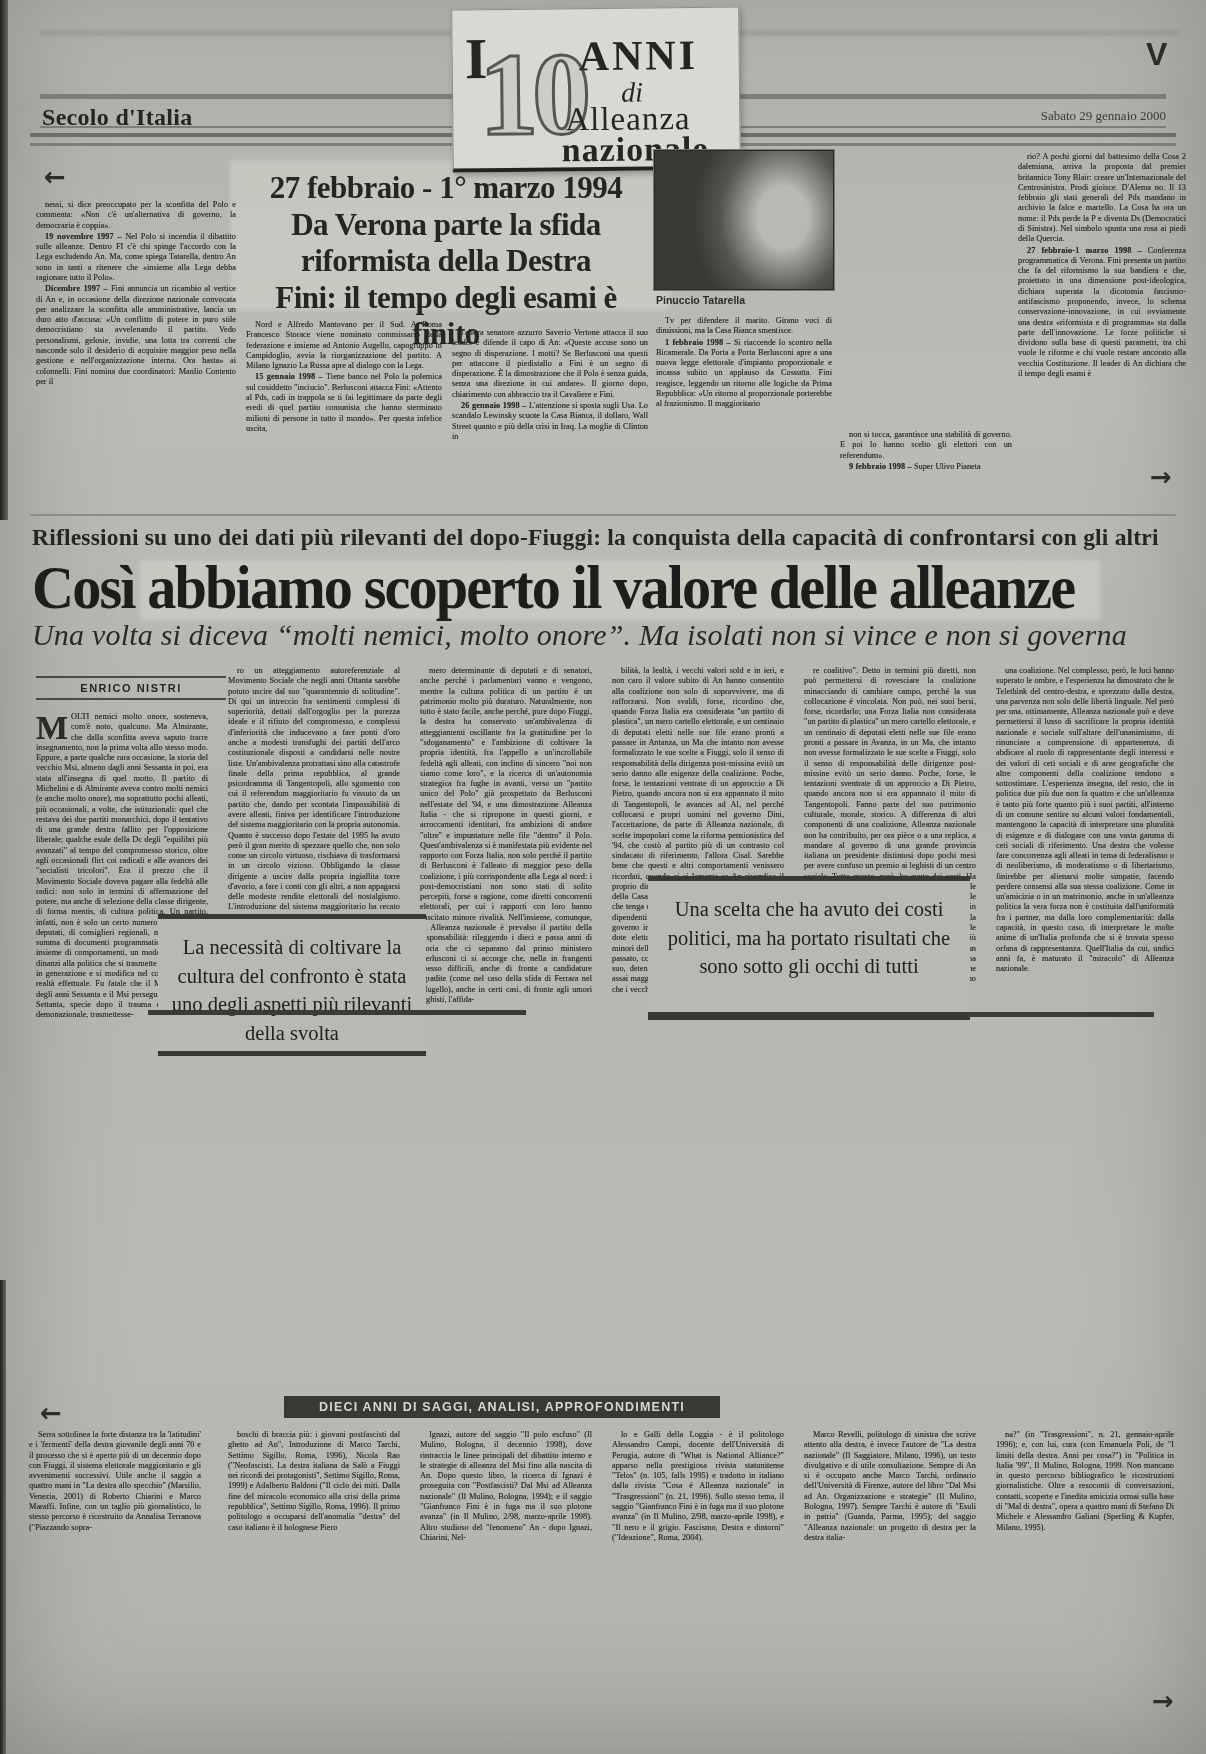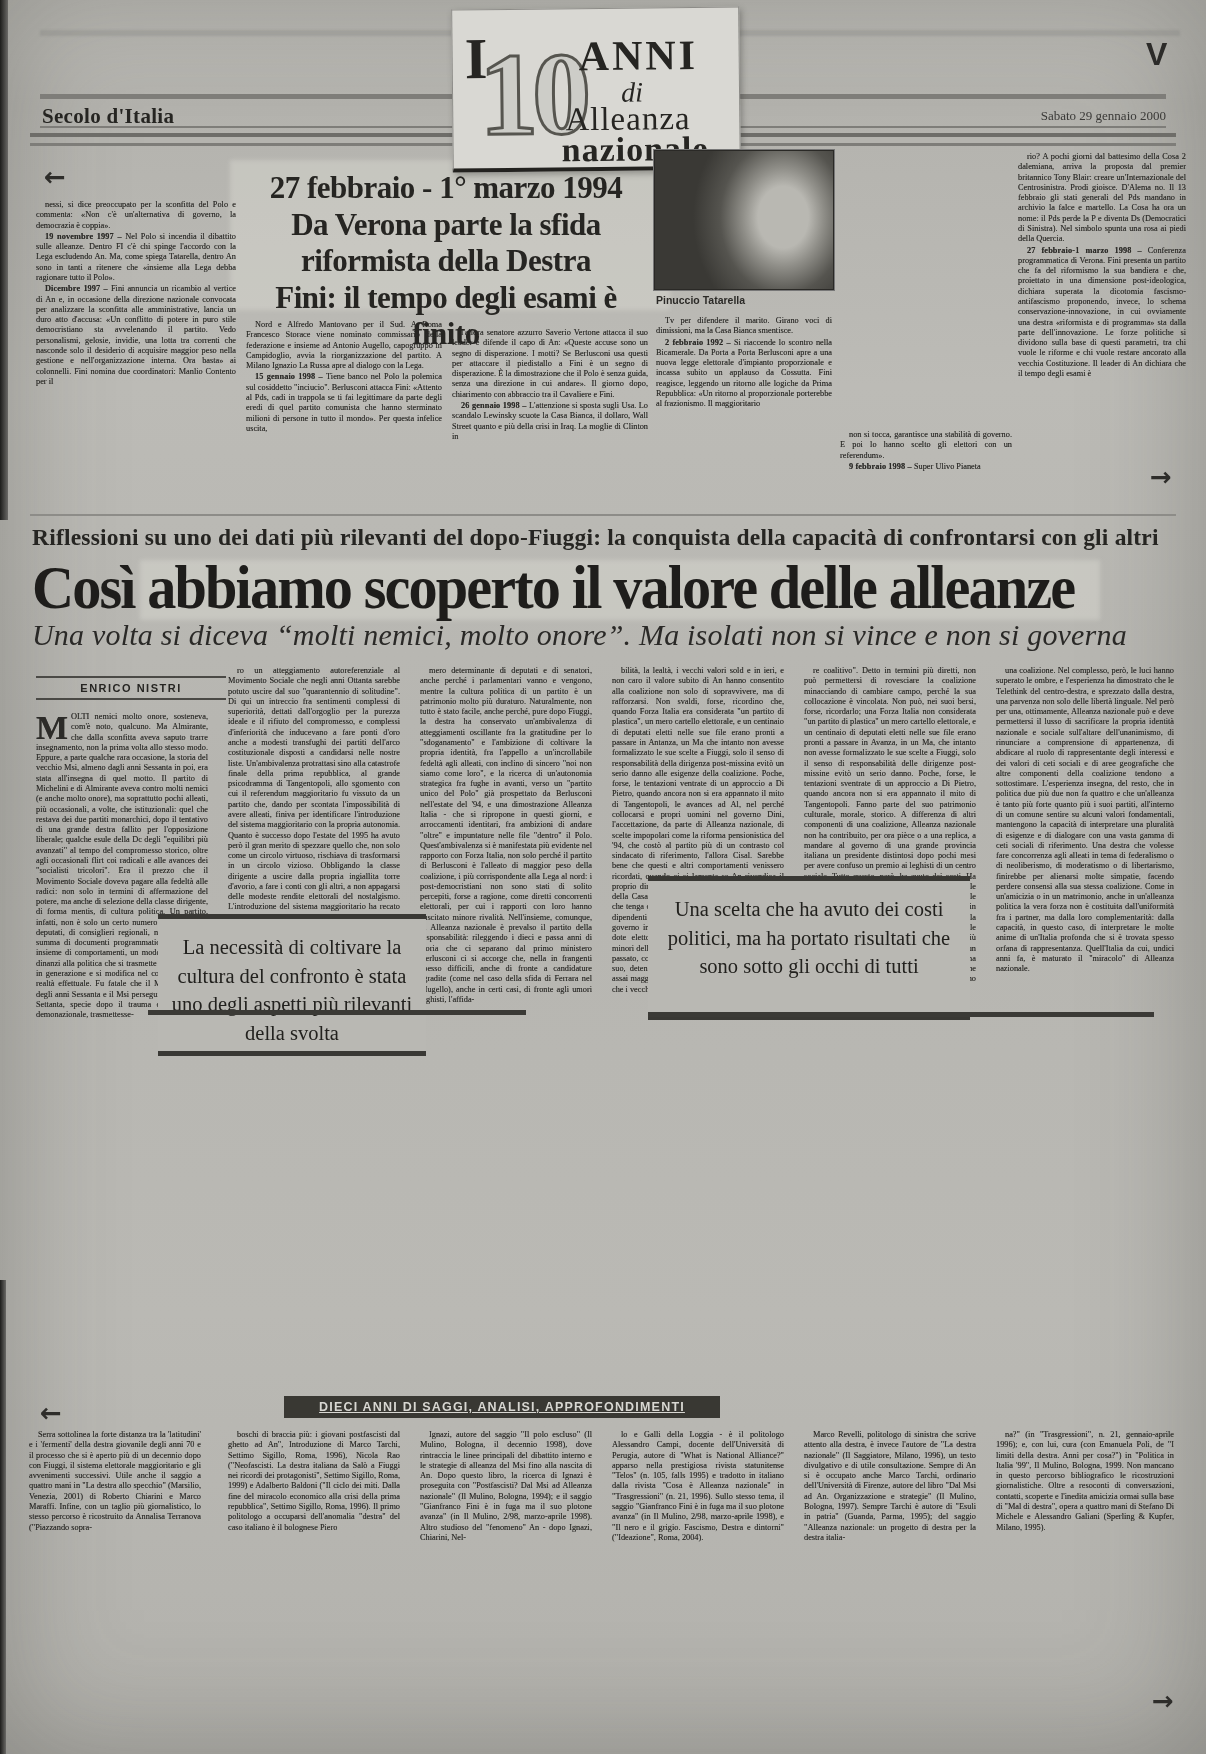--- a/index.html
+++ b/index.html
@@ -6,21 +6,21 @@
   #sheet{
     position:relative;width:1206px;height:1754px;overflow:hidden;
     background:linear-gradient(180deg,#c0bfba 0,#b4b3ae 6%,#bcbbb6 22%,#b6b5b0 45%,#bab9b4 75%,#b2b1ac 100%);
     font-family:"Liberation Serif", serif;color:#262522;
     box-shadow:inset 0 0 120px rgba(60,60,55,.35);
   }
   .abs{position:absolute;}
   .rule{background:#7e7d79;}
   .edge{background:linear-gradient(90deg,#1d1d1b,#6a6966);}
   
-  .masthead{font-weight:bold;font-size:21px;letter-spacing:.3px;}
+  .masthead{font-weight:bold;font-size:24px;letter-spacing:.3px;}
   .dateline{font-size:13px;color:#3a3937;}
   .pagemark{font-family:"Liberation Sans",sans-serif;font-weight:bold;font-size:32px;color:#2c2b29;}
   .logo{background:#d9d8d3;border:1px solid #8d8c88;box-shadow:2px 3px 6px rgba(40,40,38,.35);transform:rotate(-.6deg);border-bottom:4px solid #23221f;}
   .logo .big10{font-size:118px;font-weight:bold;color:rgba(0,0,0,.05);-webkit-text-stroke:3px #56554f;letter-spacing:-6px;line-height:1;}
   .logo .lI{font-size:58px;font-weight:bold;line-height:1;}
   .logo .anni{font-size:42px;font-weight:bold;letter-spacing:3px;line-height:1;}
   .logo .di{font-size:28px;font-style:italic;line-height:1;}
   .logo .al{font-size:33px;line-height:1;letter-spacing:1px;}
   .logo .naz{font-size:34px;font-weight:bold;line-height:1;letter-spacing:1px;}
   
@@ -36,21 +36,21 @@
   .col b{letter-spacing:.1px;}
   .dropcap{float:left;font-size:34px;line-height:.82;font-weight:bold;padding:2px 3px 0 0;}
   .arrow{font-family:"DejaVu Sans",sans-serif;font-size:26px;font-weight:bold;color:#2e2d2a;}
   
   .kicker{font-size:23.5px;font-weight:bold;letter-spacing:.2px;white-space:nowrap;}
   .bighead{font-size:62px;font-weight:bold;letter-spacing:-2px;white-space:nowrap;transform:scaleX(.94);transform-origin:left center;color:#1e1d1b;}
   .subhead{font-size:30px;font-style:italic;letter-spacing:.2px;white-space:nowrap;color:#2a2927;}
   .byline{font-family:"Liberation Sans",sans-serif;font-weight:bold;font-size:11px;letter-spacing:1.5px;text-align:center;border-top:2px solid #4a4945;border-bottom:2px solid #4a4945;padding:4px 0;}
   .pq{background:#b9b8b3;border-top:5px solid #39383441;border-top:5px solid #393834;border-bottom:5px solid #393834;text-align:center;font-size:20.5px;line-height:1.4;padding:14px 8px 10px;color:#22211e;}
   
-  .banner{background:#393833;color:#d8d7d2;font-family:"Liberation Sans",sans-serif;font-weight:bold;font-size:12.5px;letter-spacing:1.2px;text-align:center;line-height:22px;text-decoration:underline;}
+  .banner{background:#393833;color:#d8d7d2;font-family:"Liberation Sans",sans-serif;font-weight:bold;font-size:12.5px;letter-spacing:1.2px;text-align:center;line-height:22px;}
   .smudge{background:rgba(120,119,114,.25);filter:blur(1px);}
   .lightband{background:rgba(230,229,222,.35);filter:blur(2px);}
 </style>
 </head>
 <body>
 
 <div id="sheet">
 
   <div class="abs edge" style="left:0;top:0;width:8px;height:520px;"></div>
   <div class="abs edge" style="left:0;top:1280px;width:6px;height:474px;"></div>
@@ -96,21 +96,21 @@
   <div class="abs col" style="left:246px;top:320px;width:196px;height:178px;">
       <p>Nord e Alfredo Mantovano per il Sud. A Roma Francesco Storace viene nominato commissario della federazione e insieme ad Antonio Augello, capogruppo in Campidoglio, avvia la riorganizzazione del partito. A Milano Ignazio La Russa apre al dialogo con la Lega.</p>
       <p><b>15 gennaio 1998 – </b>Tiene banco nel Polo la polemica sul cosiddetto "inciucio". Berlusconi attacca Fini: «Attento al Pds, cadi in trappola se ti fai legittimare da parte degli eredi di quel partito comunista che hanno sterminato milioni di persone in tutto il mondo». Per questa infelice uscita,</p>
     </div>
   <div class="abs col" style="left:452px;top:328px;width:196px;height:178px;">
       <p>l'allora senatore azzurro Saverio Vertone attacca il suo leader e difende il capo di An: «Queste accuse sono un segno di disperazione. I motti? Se Berlusconi usa questi per attaccare il piedistallo a Fini è un segno di disperazione. È la dimostrazione che il Polo è senza guida, senza una direzione in cui andare». Il giorno dopo, chiarimento con abbraccio tra il Cavaliere e Fini.</p>
       <p><b>26 gennaio 1998 – </b>L'attenzione si sposta sugli Usa. Lo scandalo Lewinsky scuote la Casa Bianca, il dollaro, Wall Street quanto e più della crisi in Iraq. La moglie di Clinton in</p>
     </div>
   <div class="abs col" style="left:656px;top:316px;width:176px;height:190px;">
       <p>Tv per difendere il marito. Girano voci di dimissioni, ma la Casa Bianca smentisce.</p>
-      <p><b>2 febbraio 1992 – </b>Si riaccende lo scontro nella Bicamerale. Da Porta a Porta Berlusconi apre a una nuova legge elettorale d'impianto proporzionale e incassa subito un applauso da Cossutta. Fini reagisce, leggendo un ritorno alle logiche da Prima Repubblica: «Un ritorno al proporzionale porterebbe al frazionismo. Il maggioritario</p>
+      <p><b>1 febbraio 1998 – </b>Si riaccende lo scontro nella Bicamerale. Da Porta a Porta Berlusconi apre a una nuova legge elettorale d'impianto proporzionale e incassa subito un applauso da Cossutta. Fini reagisce, leggendo un ritorno alle logiche da Prima Repubblica: «Un ritorno al proporzionale porterebbe al frazionismo. Il maggioritario</p>
     </div>
   <div class="abs col" style="left:840px;top:430px;width:172px;height:76px;">
       <p>non si tocca, garantisce una stabilità di governo. E poi lo hanno scelto gli elettori con un referendum».</p>
       <p><b>9 febbraio 1998 – </b>Super Ulivo Pianeta</p>
     </div>
   <div class="abs col" style="left:1018px;top:152px;width:168px;height:336px;">
       <p>rio? A pochi giorni dal battesimo della Cosa 2 dalemiana, arriva la proposta dal premier britannico Tony Blair: creare un'Internazionale del Centrosinistra. Prodi gioisce. D'Alema no. Il 13 febbraio gli stati generali del Pds mandano in archivio la falce e martello. La Cosa ha ora un nome: il Pds perde la P e diventa Ds (Democratici di Sinistra). Nel simbolo spunta una rosa ai piedi della Quercia.</p>
       <p><b>27 febbraio-1 marzo 1998 – </b>Conferenza programmatica di Verona. Fini presenta un partito che fa del riformismo la sua bandiera e che, proiettato in una dimensione post-ideologica, dichiara superata la dicotomia fascismo-antifascismo proponendo, invece, lo schema conservazione-innovazione, in cui ovviamente una destra «riformista e di programma» sta dalla parte dell'innovazione. Le forze politiche si dividono sulla base di questi parametri, tra chi vuole le riforme e chi vuole restare ancorato alla vecchia Costituzione. Il leader di An dichiara che il tempo degli esami è</p>
     </div>
 

